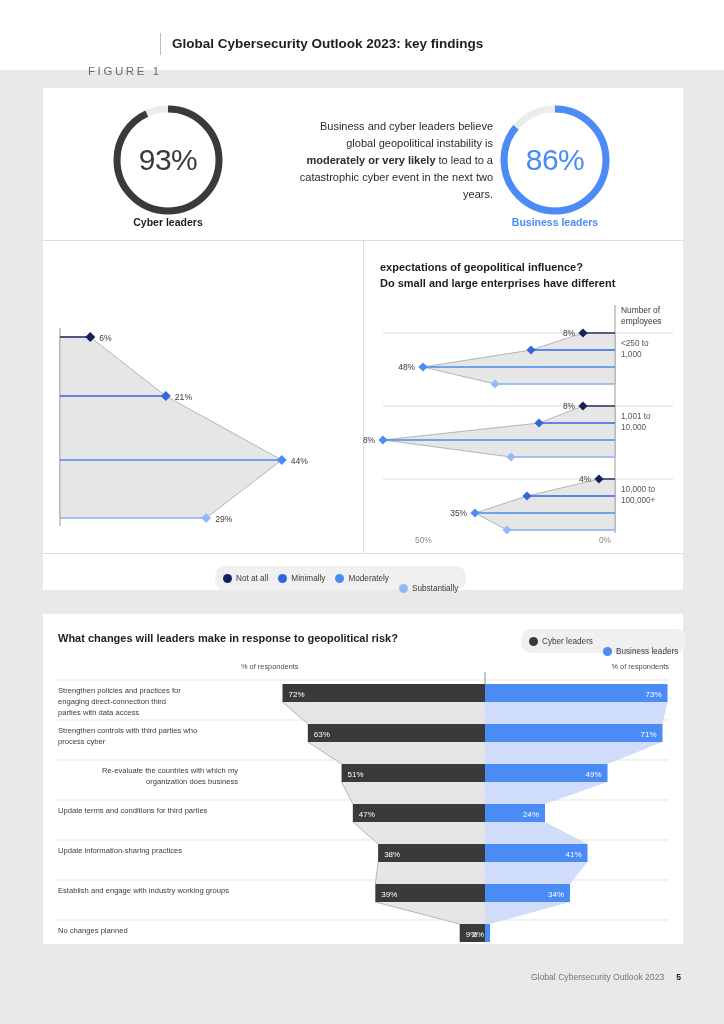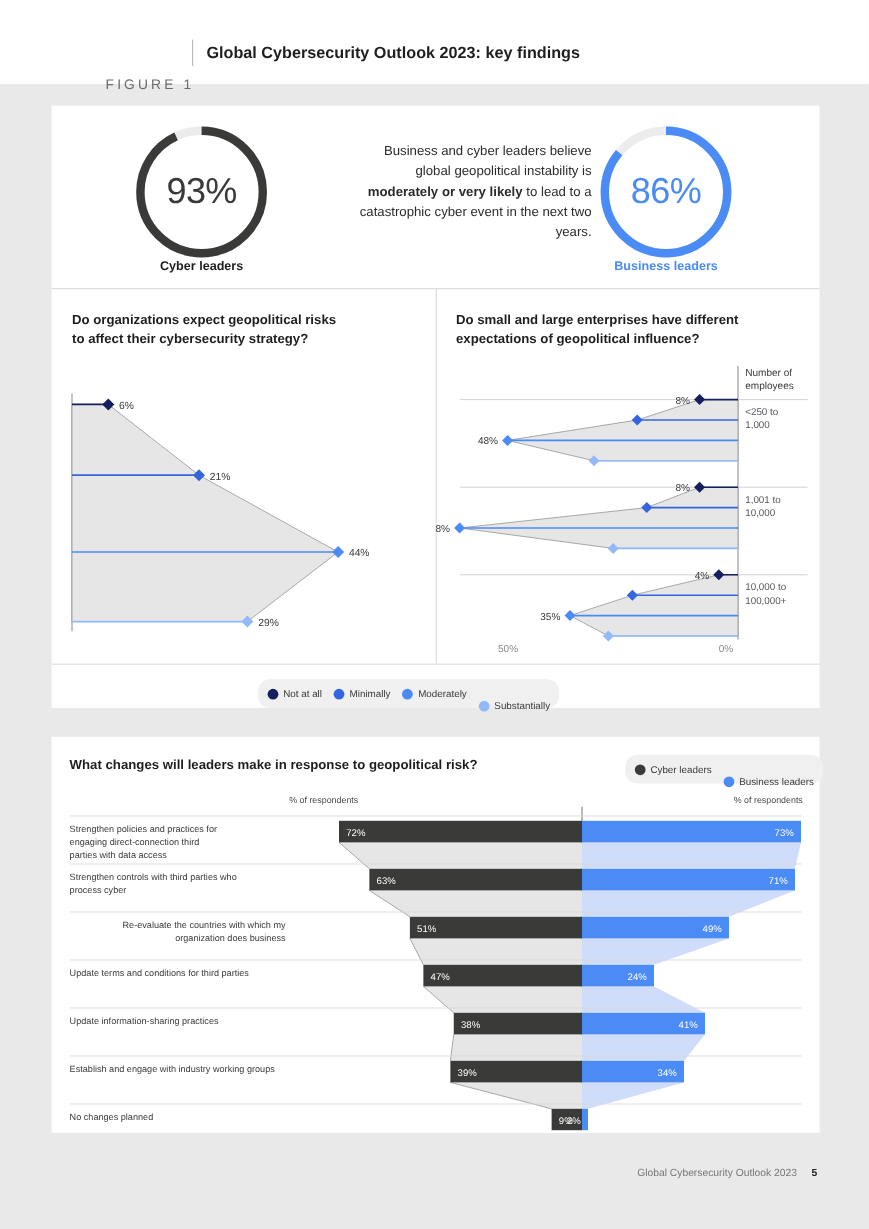--- a/index.html
+++ b/index.html
@@ -130,44 +130,40 @@
       </svg>
       <div class="donut-val">86%</div>
     </div>
     <div class="donut-caption" id="cap-business">Business leaders</div>
   </div>
 
   <div class="div-h" style="left:0;top:152px;width:640px;"></div>
   <div class="div-v" style="left:320px;top:152px;height:313px;"></div>
   <div class="div-h" style="left:0;top:465px;width:640px;"></div>
 
-  <div class="panel-title" style="left:17px;top:172px;width:280px;">
-    <div>Do organizations expect geopolitical risks</div>
-    <div>to affect their cybersecurity strategy?</div>
-  </div>
   <svg id="svg-left" width="320" height="230" viewBox="0 0 320 230" style="position:absolute;left:0;top:222px;">
       <line x1="17" y1="18" x2="17" y2="216" stroke="#9a9a9a" stroke-width="1"></line>
       <polygon points="17,27 47.239999999999995,27 122.83999999999999,86 238.76,150 163.16,208 17,208" fill="#e6e6e6" stroke="#9a9a9a" stroke-width="0.7"></polygon>
       <line x1="17" y1="27" x2="47.239999999999995" y2="27" stroke="#16205e" stroke-width="1.4"></line>
       <path d="M 47.239999999999995 22 L 52.239999999999995 27 L 47.239999999999995 32 L 42.239999999999995 27 Z" fill="#16205e"></path>
       <text x="56.239999999999995" y="30.6" font-family="&quot;Liberation Sans&quot;, sans-serif" font-size="8.6" fill="#3a3a38">6%</text>
       <line x1="17" y1="86" x2="122.83999999999999" y2="86" stroke="#3366dd" stroke-width="1.4"></line>
       <path d="M 122.83999999999999 81 L 127.83999999999999 86 L 122.83999999999999 91 L 117.83999999999999 86 Z" fill="#3366dd"></path>
       <text x="131.83999999999997" y="89.6" font-family="&quot;Liberation Sans&quot;, sans-serif" font-size="8.6" fill="#3a3a38">21%</text>
       <line x1="17" y1="150" x2="238.76" y2="150" stroke="#4a8bf5" stroke-width="1.4"></line>
       <path d="M 238.76 145 L 243.76 150 L 238.76 155 L 233.76 150 Z" fill="#4a8bf5"></path>
       <text x="247.76" y="153.6" font-family="&quot;Liberation Sans&quot;, sans-serif" font-size="8.6" fill="#3a3a38">44%</text>
       <line x1="17" y1="208" x2="163.16" y2="208" stroke="#92bafa" stroke-width="1.4"></line>
       <path d="M 163.16 203 L 168.16 208 L 163.16 213 L 158.16 208 Z" fill="#92bafa"></path>
       <text x="172.16" y="211.6" font-family="&quot;Liberation Sans&quot;, sans-serif" font-size="8.6" fill="#3a3a38">29%</text>
     </svg>
 
   <div class="panel-title" style="left:337px;top:172px;width:290px;">
+    <div>expectations of geopolitical influence?</div>
     <div>Do small and large enterprises have different</div>
-    <div>expectations of geopolitical influence?</div>
   </div>
   <svg id="svg-right" width="320" height="255" viewBox="0 0 320 255" style="position:absolute;left:320px;top:205px;">
       <text x="258" y="20" font-family="&quot;Liberation Sans&quot;, sans-serif" font-size="8.4" fill="#3a3a38">Number of</text>
       <text x="258" y="31" font-family="&quot;Liberation Sans&quot;, sans-serif" font-size="8.4" fill="#3a3a38">employees</text>
       <line x1="252" y1="12" x2="252" y2="240" stroke="#9a9a9a" stroke-width="1"></line>
       <line x1="20" y1="40" x2="310" y2="40" stroke="#c9c9c9" stroke-width="0.7"></line>
       <polygon points="252,40 220,40 168,57 60,74 132,91 252,91" fill="#e6e6e6" stroke="#9a9a9a" stroke-width="0.7"></polygon>
       <line x1="220" y1="40" x2="252" y2="40" stroke="#16205e" stroke-width="1.3"></line>
       <path d="M 220 35.4 L 224.6 40 L 220 44.6 L 215.4 40 Z" fill="#16205e"></path>
       <text x="212" y="43.4" text-anchor="end" font-family="&quot;Liberation Sans&quot;, sans-serif" font-size="8.4" fill="#3a3a38">8%</text>

